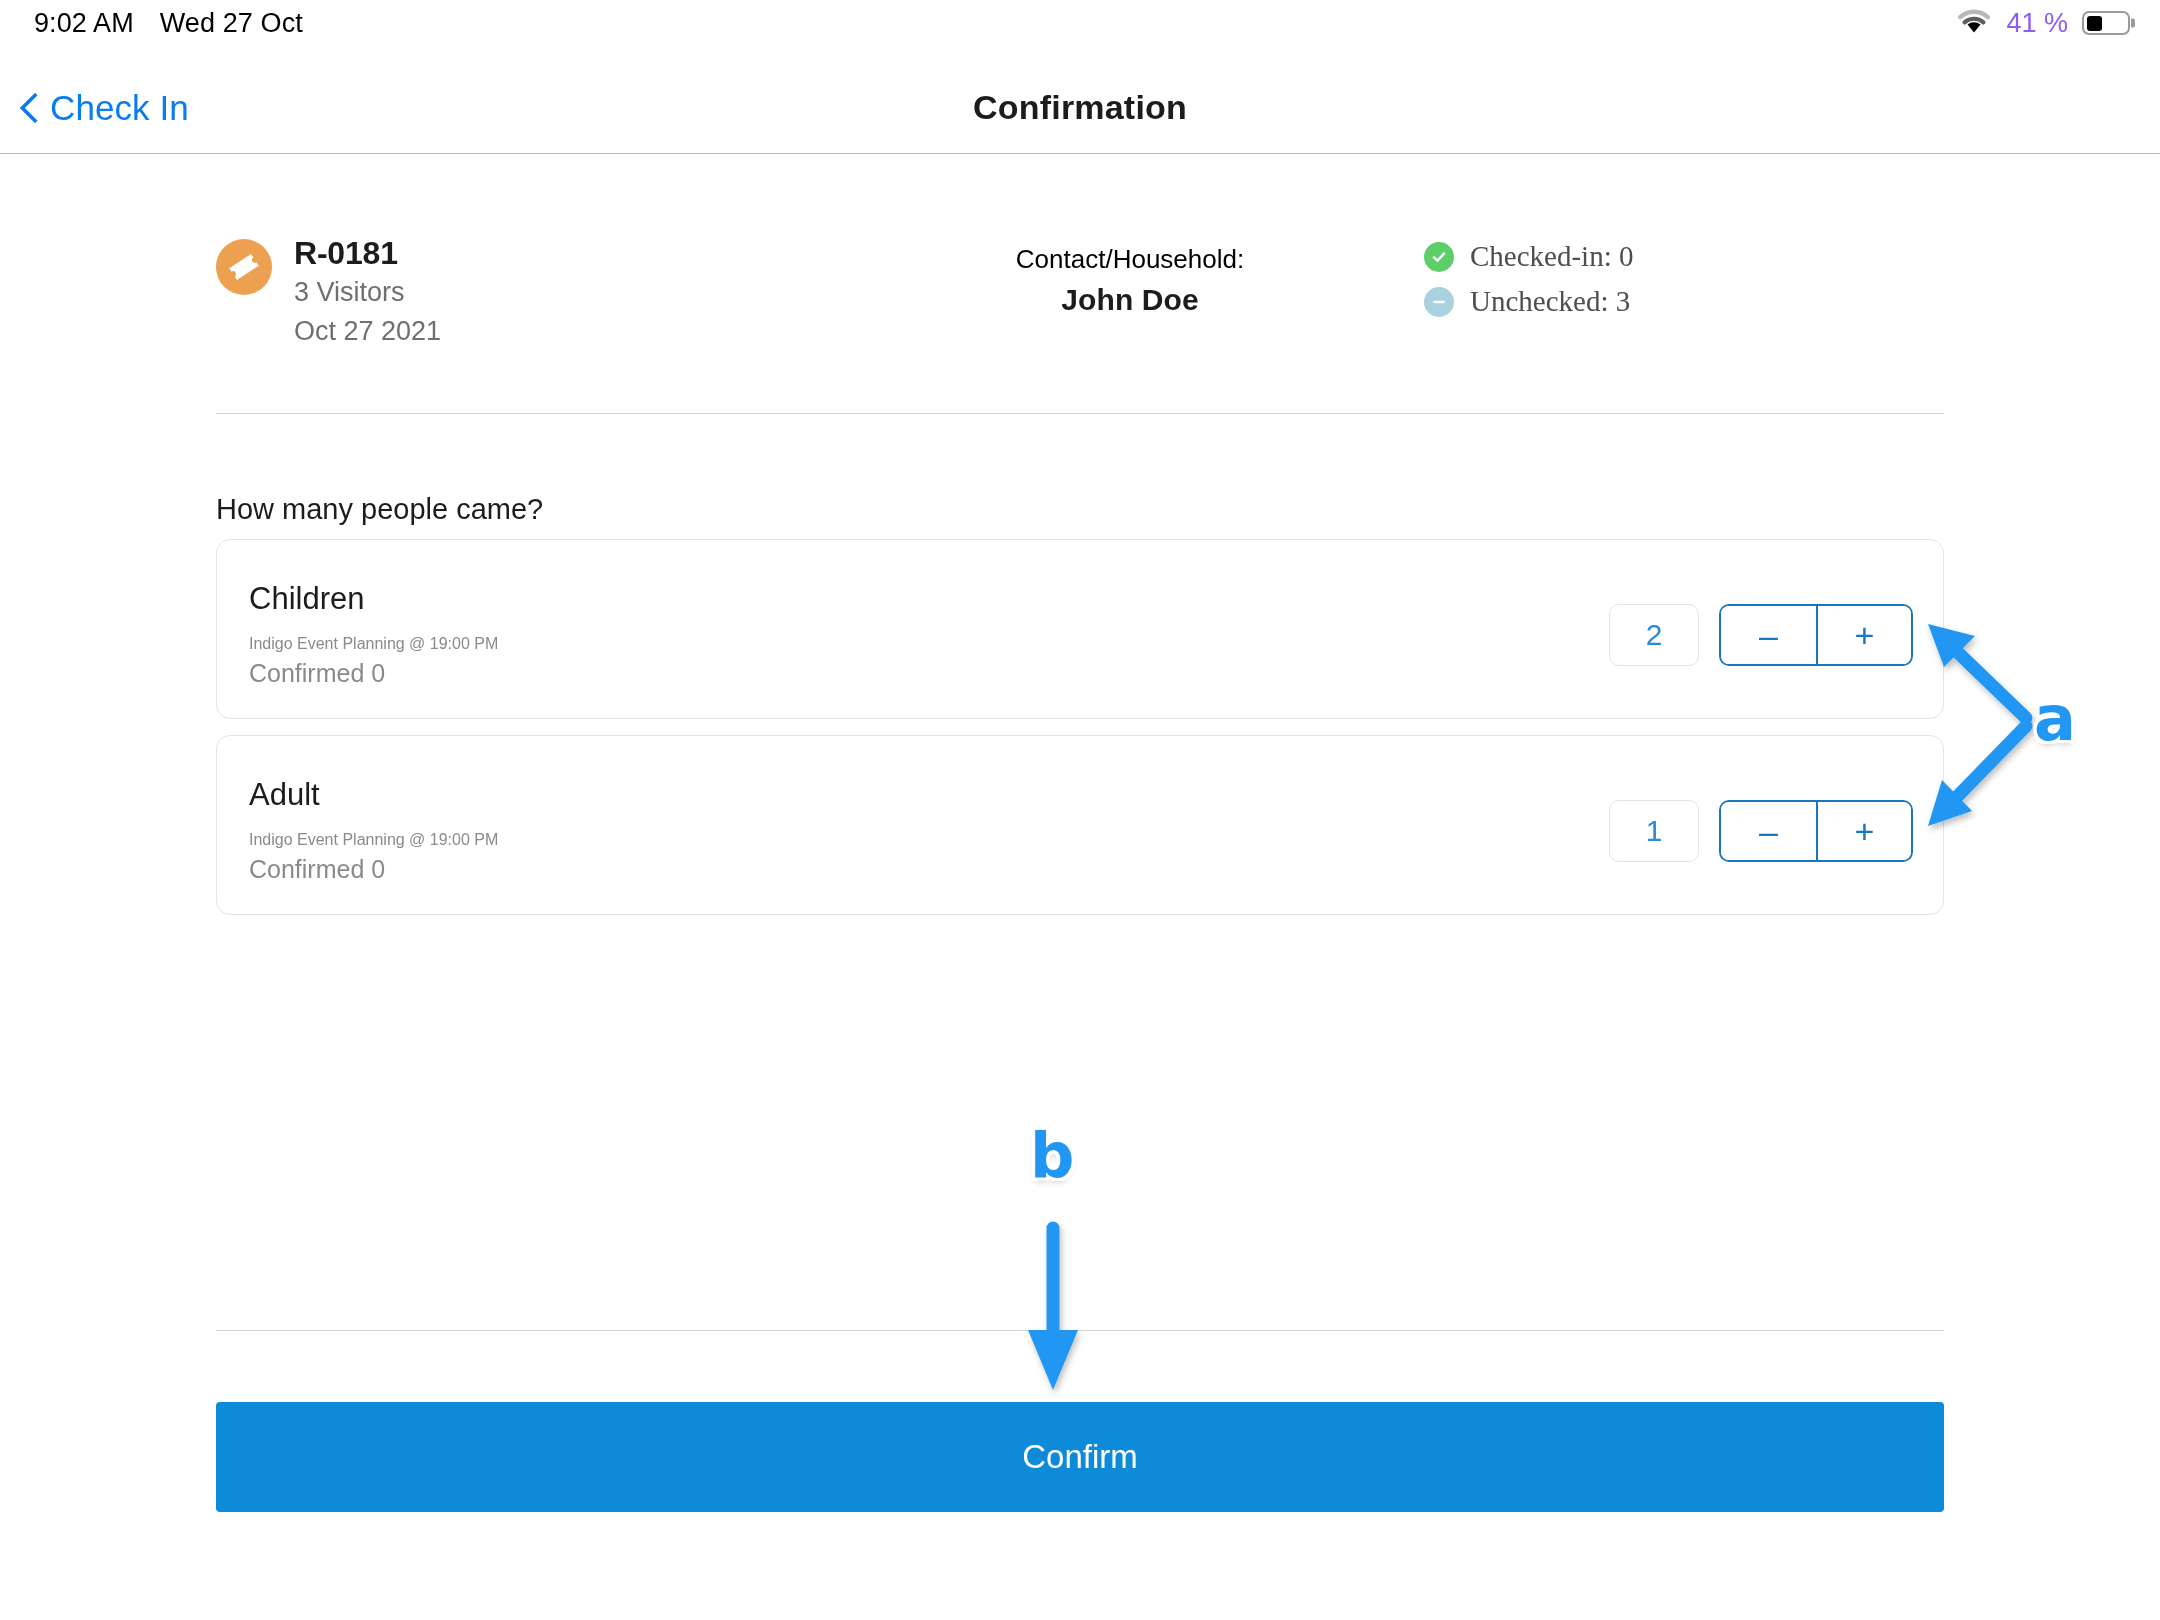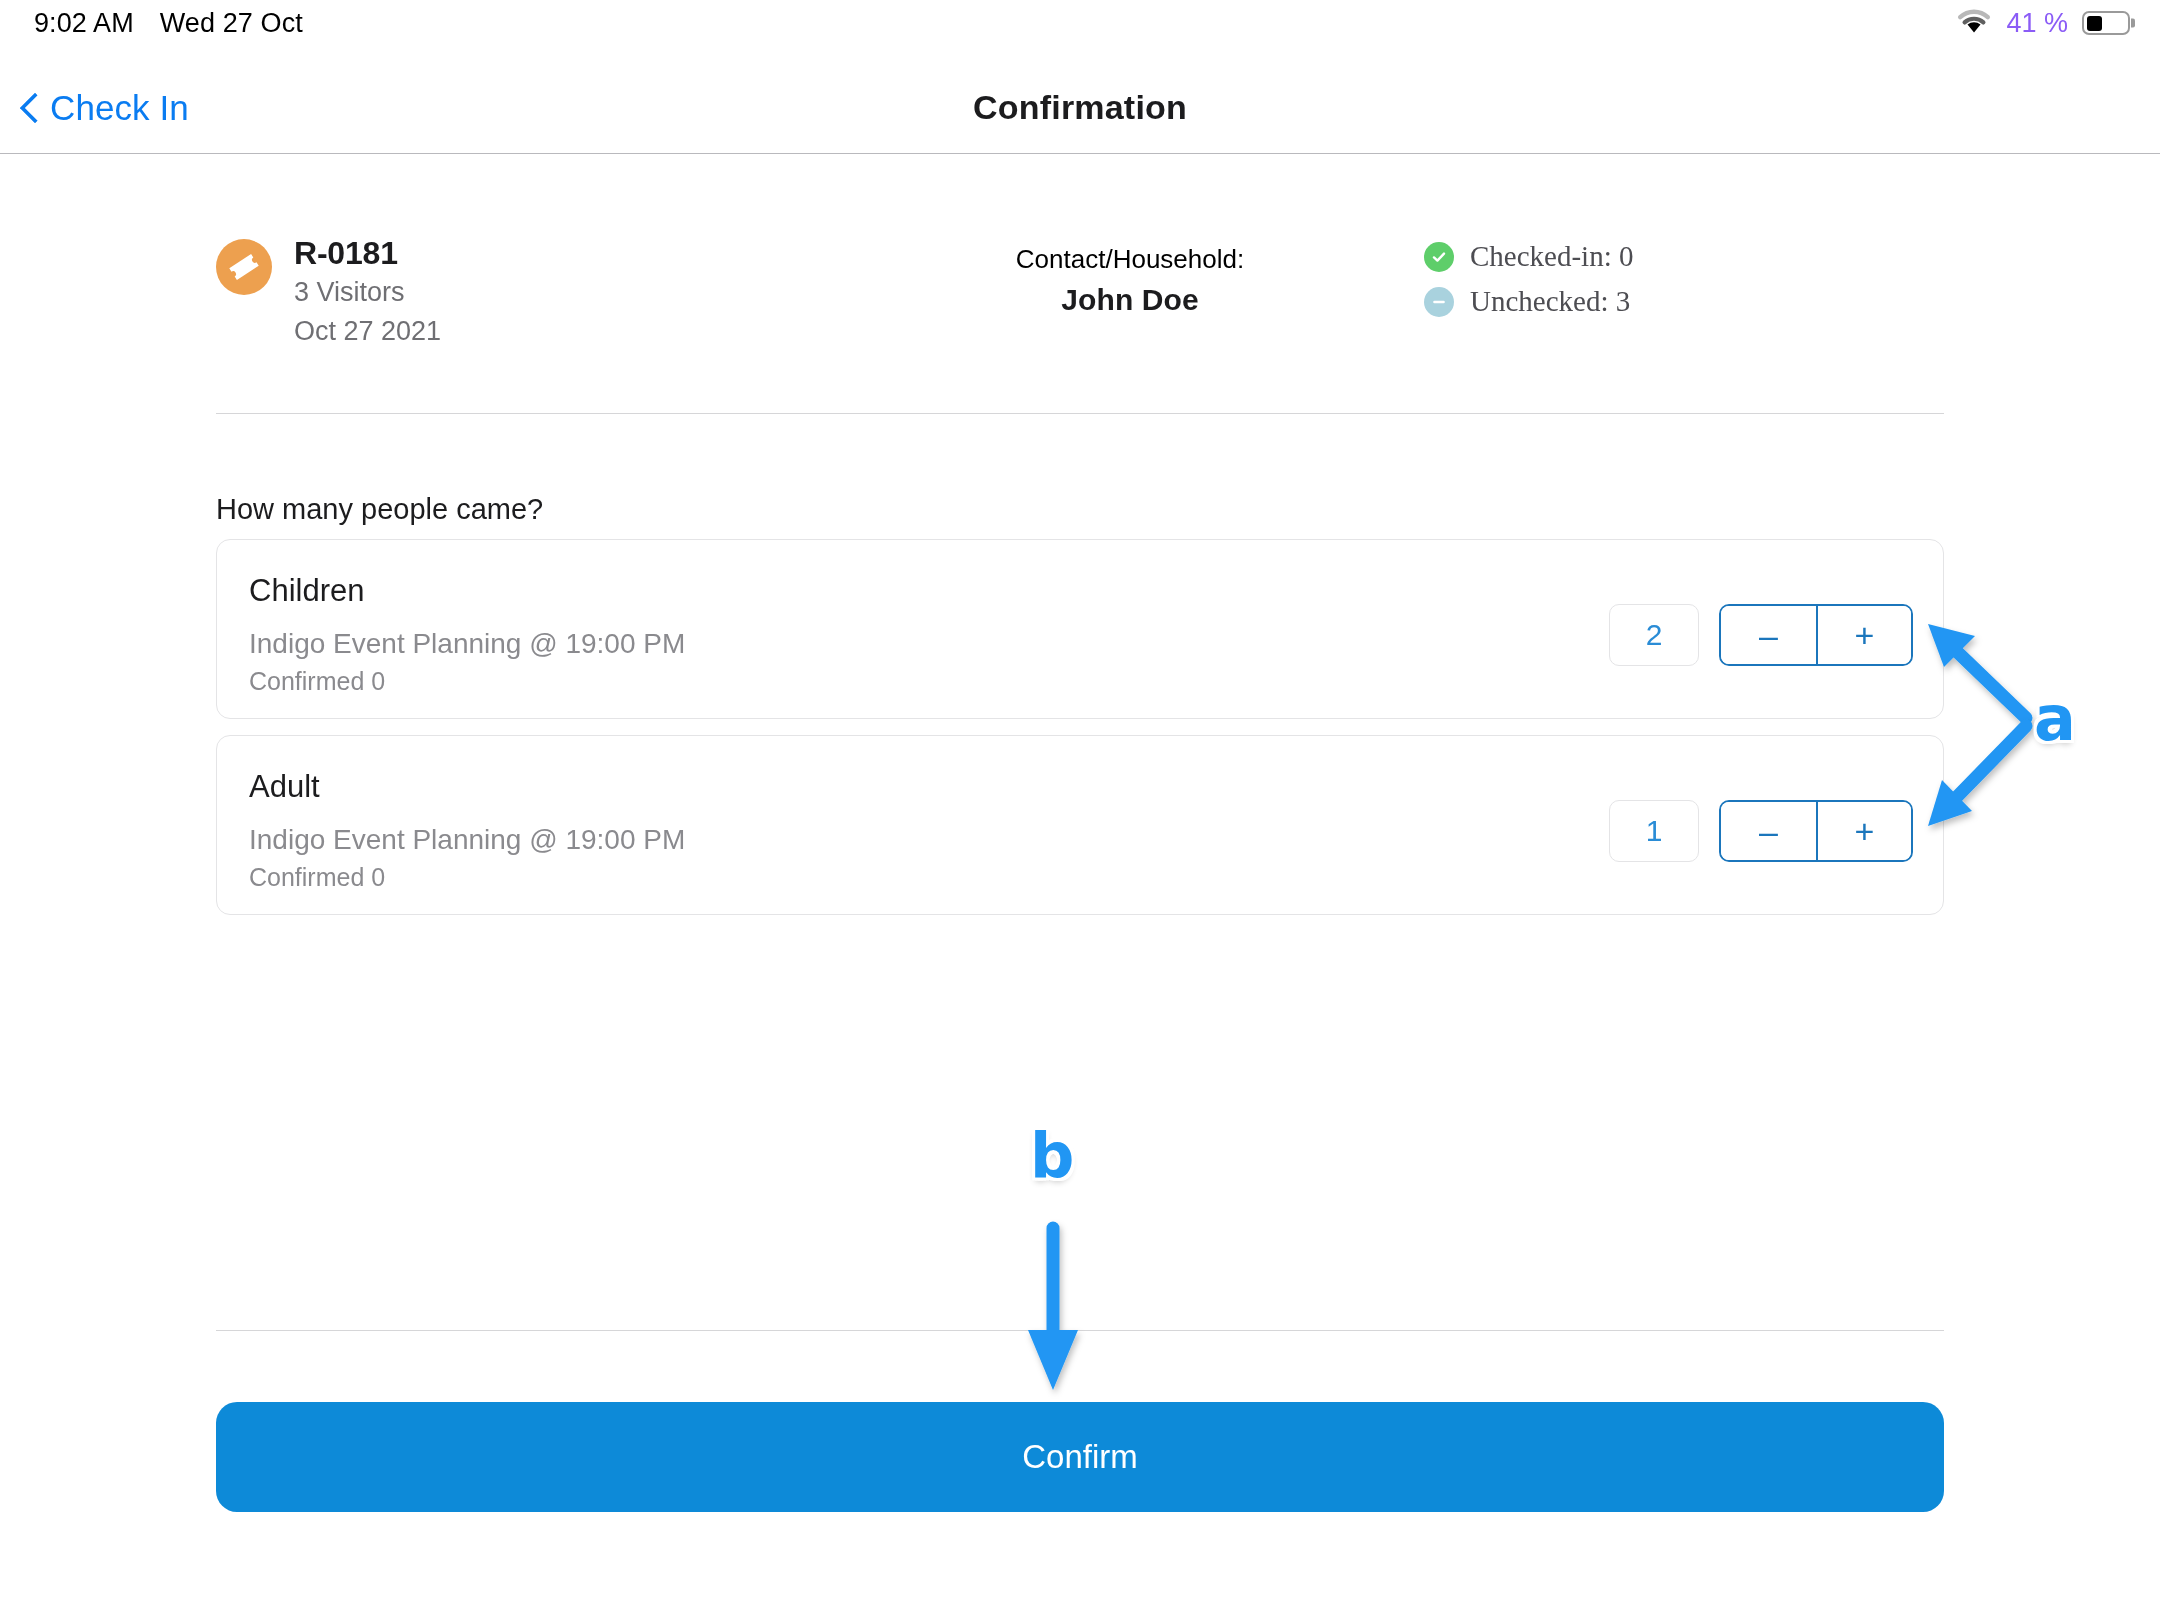--- a/index.html
+++ b/index.html
@@ -100,21 +100,21 @@
 
   
   .cards { position: absolute; left: 216px; top: 539px; width: 1728px; }
   .card {
     border: 1.5px solid #e4e4e6; border-radius: 14px; background: #fff;
     height: 180px; display: flex; align-items: center; padding: 12px 30px 0 32px;
     margin-bottom: 16px;
   }
   .card-info { flex: 1; }
   .card-title { font-size: 31px; color: #1c1c1e; line-height: 1.2; }
-  .card-meta { font-size: 28px; color: #8a8a8e; line-height: 1.33; margin-top: 16px; }
+  .card-meta { font-size: 16px; color: #8a8a8e; line-height: 1.33; margin-top: 16px; }
   .card-conf { font-size: 25px; color: #8a8a8e; line-height: 1.33; margin-top: 2px; }
 
   .card-ctrl { display: flex; align-items: center; gap: 20px; }
   .count-box {
     width: 90px; height: 62px; border: 1.5px solid #e4e4e6; border-radius: 10px;
     display: flex; align-items: center; justify-content: center;
     font-size: 30px; color: #2a8cd6;
   }
   .stepper {
     display: flex; border: 2px solid #1b76bc; border-radius: 10px; overflow: hidden;
@@ -123,21 +123,21 @@
   .step-btn {
     width: 95px; display: flex; align-items: center; justify-content: center;
     font-size: 34px; color: #1b76bc; cursor: pointer; background: #fff;
     line-height: 1;
   }
   .step-btn.plus { border-left: 2px solid #1b76bc; }
 
   
   .confirm-btn {
     position: absolute; left: 216px; top: 1402px; width: 1728px; height: 110px;
-    background: #0d8ad8; border-radius: 21px; border: none;
+    background: #0d8ad8; border-radius: 4px; border: none;
     color: #fff; font-size: 33px; font-family: "Liberation Sans", sans-serif;
     display: flex; align-items: center; justify-content: center; cursor: pointer;
   }
 
   
   .anno-layer { position: absolute; inset: 0; pointer-events: none; }
   .anno-letter {
     position: absolute;
     font-size: 62px; font-weight: 700; color: #2196f3;
     font-family: "DejaVu Sans", sans-serif;

